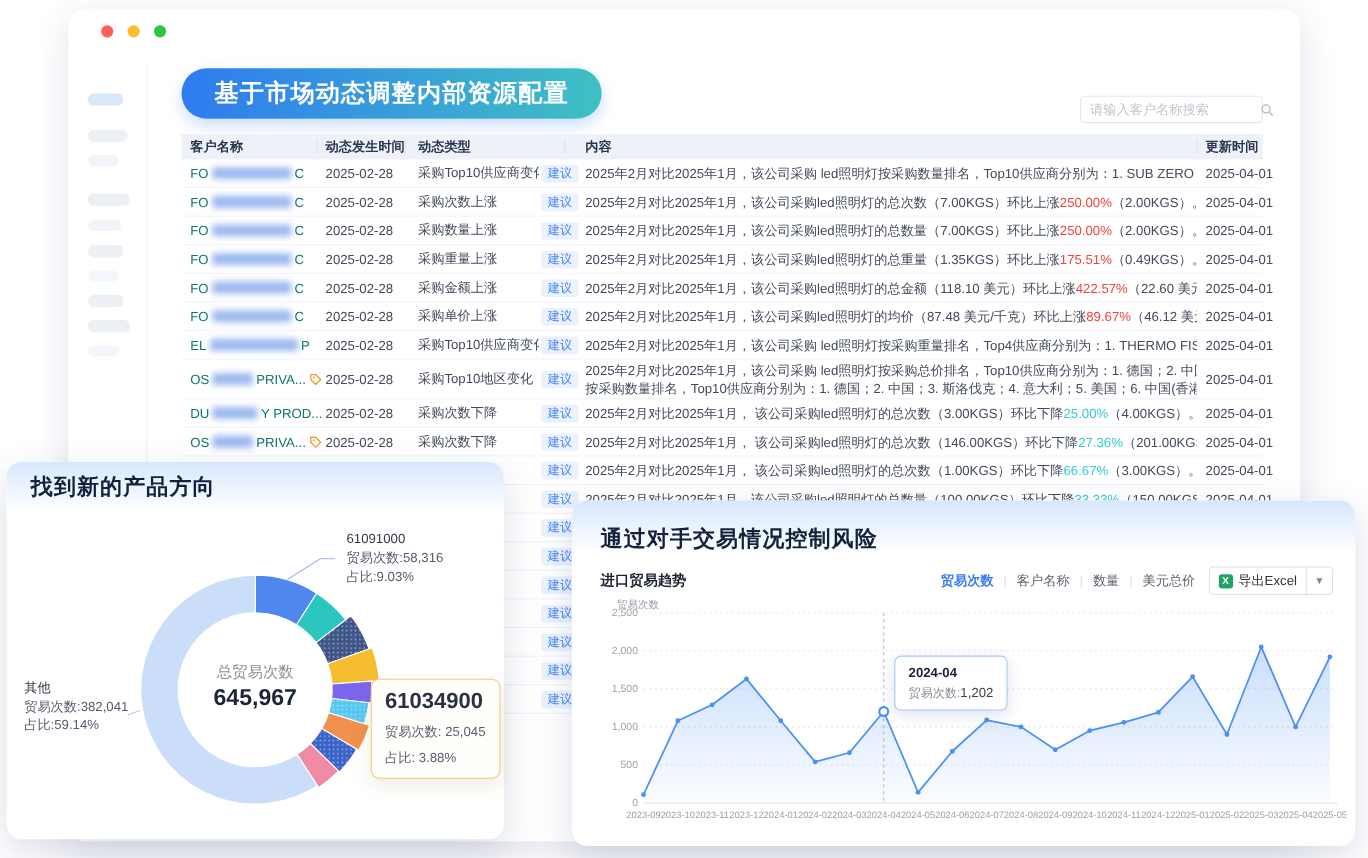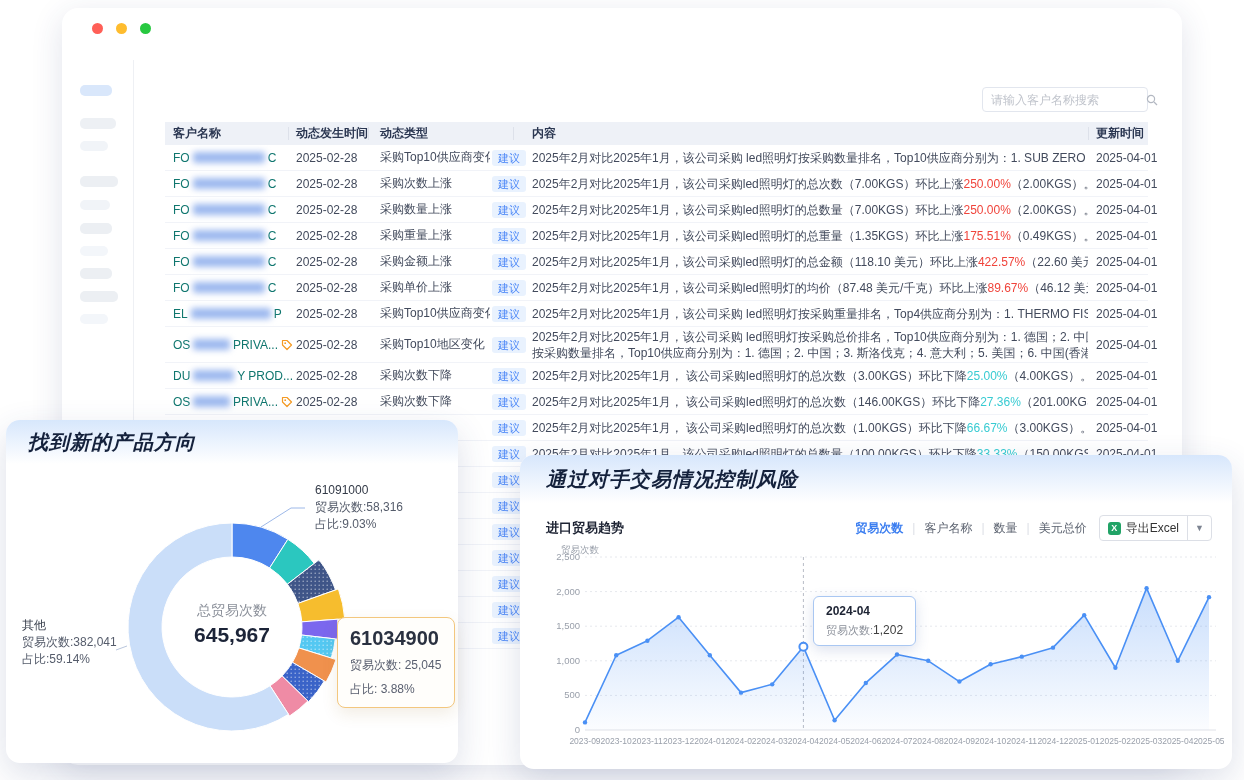--- a/index.html
+++ b/index.html
@@ -43,40 +43,40 @@
   .c-upd { left:931px; width:70px; }
   .blurbar { display:inline-block; height:11px; border-radius:2px; background:#9db9ef; filter:blur(3px); margin:0 3px; vertical-align:middle; }
   .badge { background:#e9f2fe; color:#4a86f7; font-size:11px; line-height:16px; padding:0 6px; border-radius:3px; cursor:pointer; }
   .pct-red { color:#f0443b; }
   .pct-teal { color:#38cbd2; }
   .tag-ico { margin-left:3px; flex:none; }
 
   
   .panel { position:absolute; background:#fff; border-radius:14px; box-shadow:0 12px 34px rgba(45,65,120,.16); }
   .panel-head { height:44px; border-radius:14px 14px 0 0; background:linear-gradient(180deg,#d7e7fc 0%,#ffffff 100%);
-                display:flex; align-items:center;font-style:italic; }
+                display:flex; align-items:center; }
   .panel-title { font-size:20px; font-weight:bold; color:#14213c; letter-spacing:1px; }
 
   .panel-product { left:6px; top:420px; width:452px; height:343px; z-index:5; }
   .panel-product .panel-title { margin-left:22px; }
   .donut-wrap { position:absolute; left:0; top:44px; width:452px; height:299px; }
   .donut-center { position:absolute; left:146px; top:182px; width:160px; text-align:center; }
   .donut-center .lbl { font-size:14px; color:#8a8f99; }
   .donut-center .val { font-size:21px; font-weight:bold; color:#1c2438; margin-top:3px; }
   .callout { position:absolute; font-size:12px; color:#555c6b; line-height:17px; }
   .callout .code { color:#333a47; }
   .co-top { left:309px; top:62px; }
   .co-left { left:16px; top:197px; }
   .donut-tip { position:absolute; left:331px; top:197px; width:118px; background:#fffefb; border:1px solid #f3c77e;
                border-radius:8px; box-shadow:0 6px 16px rgba(150,110,30,.12); padding:9px 12px; }
   .donut-tip .code { font-size:20px; font-weight:bold; color:#2a3140; }
   .donut-tip .ln { font-size:12px; color:#5a6070; margin-top:7px; }
 
   .panel-risk { left:520px; top:455px; width:712px; height:314px; z-index:6; }
-  .panel-risk .panel-head { height:48px; }
+  .panel-risk .panel-head { height:48px;align-items:flex-end; }
   .panel-risk .panel-title { margin-left:26px; }
   .risk-bar { position:absolute; left:0; top:58px; width:100%; height:30px; }
   .risk-section { position:absolute; left:26px; top:6px; font-size:13px; font-weight:bold; color:#1d2333; }
   .metrics { position:absolute; right:20px; top:2px; display:flex; align-items:center; font-size:12px; color:#5c6370; }
   .metric { cursor:pointer; }
   .metric.active { color:#3a7df0; font-weight:bold; }
   .m-sep { color:#dcdfe5; margin:0 9px; }
   .export-group { display:flex; align-items:center; border:1px solid #dcdfe6; border-radius:4px; height:26px; margin-left:12px; background:#fff; }
   .export-main { display:flex; align-items:center; padding:0 8px; cursor:pointer; font-size:12px; color:#333; }
   .export-main .xls { width:13px; height:13px; border-radius:3px; background:#21a366; color:#fff; font-size:9px; font-weight:bold;
@@ -103,20 +103,21 @@
   <div class="skel" style="left:18px;top:110px;width:36px;height:11px;background:#edf0f4;"></div>
   <div class="skel" style="left:18px;top:133px;width:28px;height:10px;background:#f1f4f8;"></div>
   <div class="skel" style="left:18px;top:168px;width:38px;height:11px;background:#eceff3;"></div>
   <div class="skel" style="left:18px;top:192px;width:30px;height:10px;background:#f1f4f8;"></div>
   <div class="skel" style="left:18px;top:215px;width:32px;height:11px;background:#eceff3;"></div>
   <div class="skel" style="left:18px;top:238px;width:28px;height:10px;background:#f3f6fa;"></div>
   <div class="skel" style="left:18px;top:260px;width:32px;height:11px;background:#eceff3;"></div>
   <div class="skel" style="left:18px;top:283px;width:38px;height:11px;background:#eceff3;"></div>
   <div class="skel" style="left:18px;top:306px;width:28px;height:10px;background:#f3f6fa;"></div>
 
+  <div class="hero-pill">基于市场动态调整内部资源配置</div>
 
   <div class="search-box">
     <input type="text" placeholder="请输入客户名称搜索" style="">
     <svg class="search-ico" viewBox="0 0 12 12">
       <circle cx="5" cy="5" r="3.6" fill="none" stroke="#b3b8c2" stroke-width="1.2"></circle>
       <line x1="8" y1="8" x2="11" y2="11" stroke="#b3b8c2" stroke-width="1.2"></line>
     </svg>
   </div>
 
   <div class="table">

